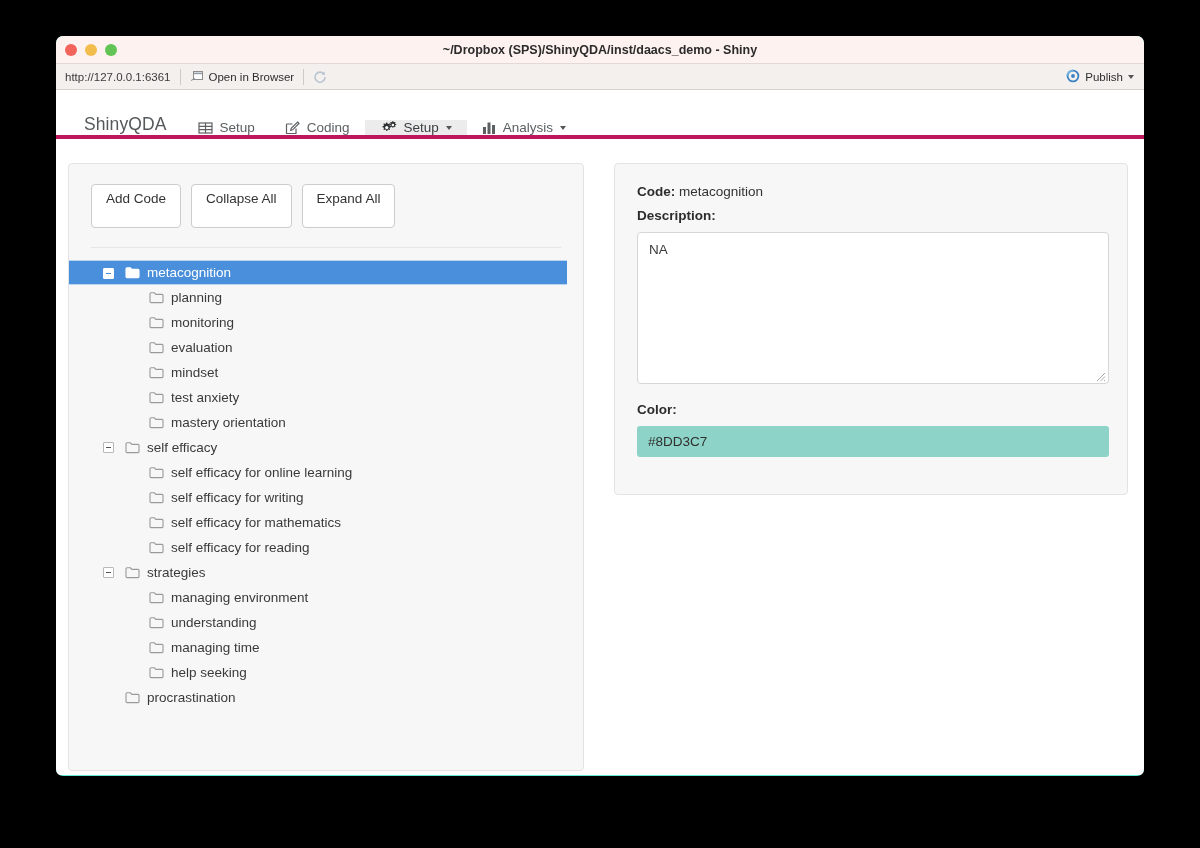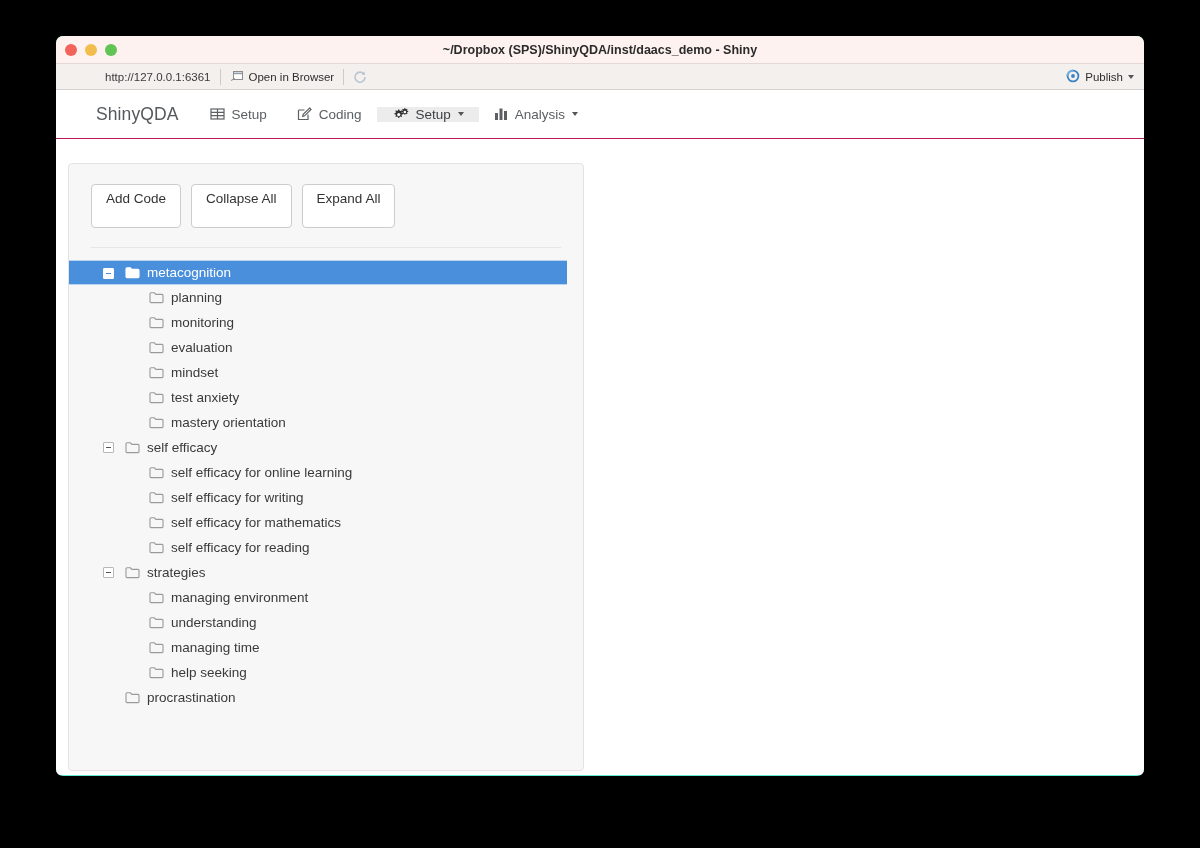--- a/index.html
+++ b/index.html
@@ -45,21 +45,21 @@
 
   
   #toolbar {
     height: 26px;
     background: #f3f0ee;
     border-bottom: 1px solid #d7d2cf;
     display: flex; align-items: center;
     font-size: 11.5px; color: #3c3c3c;
     position: relative;
   }
-  #url-text { padding: 0 9px; color: #3a3a3a; font-size: 11.5px; margin-left: 40px; }
+  #url-text { padding: 0 9px; color: #3a3a3a; font-size: 11.5px; }
   .tb-sep { width: 1px; height: 16px; background: #cfcac7; }
   #open-browser {
     display: flex; align-items: center; gap: 5px;
     padding: 0 9px; height: 100%; cursor: default;
   }
   #open-browser span.lbl { font-size: 11.5px; color: #2e2e2e; }
   #refresh-btn { padding: 0 9px; display: flex; align-items: center; }
   #publish {
     position: absolute; right: 6px; top: 0; height: 100%;
     display: flex; align-items: center; gap: 5px; padding: 0 4px;
@@ -70,23 +70,23 @@
     border-left: 3.5px solid transparent;
     border-right: 3.5px solid transparent;
     border-top: 4px solid #555;
     display: inline-block;
   }
 
   
   #navbar {
     height: 49px;
     background: #ffffff;
-    border-bottom: 1px solid #be185d;
-    display: flex; align-items: center;
-    padding-left: 24px;
+    border-bottom: 4px solid #be185d;
+    display: flex; align-items: flex-end;
+    padding-left: 12px;
   }
   #brand {
     display: flex; align-items: center;
     padding: 0 16px;
     font-size: 17.5px; color: #55595c; letter-spacing: 0.1px;
   }
   .navitem {
     display: flex; align-items: center; gap: 7px;
     padding: 0 15px;
     font-size: 13.5px; color: #5c6063;
@@ -463,15 +463,38 @@
             <span class="ficon">
               <svg width="15" height="13" viewBox="0 0 15 13">
                 <path d="M1 2.8 A1 1 0 0 1 2 1.8 L5.4 1.8 L6.8 3.4 L13 3.4 A1 1 0 0 1 14 4.4 L14 10.6 A1 1 0 0 1 13 11.6 L2 11.6 A1 1 0 0 1 1 10.6 Z" fill="none" stroke="#9a9a9a" stroke-width="1.1"></path>
               </svg>
             </span>
             <span class="label">procrastination</span>
           </div>
         </div>
     </div>
 
+    <div class="panel" id="right-panel">
+      <div id="right-inner">
+        <div class="fieldlabel">
+          <span>Code:</span>
+          <span class="val">metacognition</span>
+        </div>
+        <div class="fieldlabel">Description:</div>
+        <div id="desc-box">
+          <span>NA</span>
+          <span id="resize-grip">
+            <svg width="11" height="11" viewBox="0 0 11 11">
+              <line x1="10" y1="2" x2="2" y2="10" stroke="#a8a8a8" stroke-width="1"></line>
+              <line x1="10" y1="5.5" x2="5.5" y2="10" stroke="#a8a8a8" stroke-width="1"></line>
+              <line x1="10" y1="9" x2="9" y2="10" stroke="#a8a8a8" stroke-width="1"></line>
+            </svg>
+          </span>
+        </div>
+        <div class="fieldlabel" id="color-label">Color:</div>
+        <div id="color-field" style="background: rgb(141, 211, 199);">
+          <span>#8DD3C7</span>
+        </div>
+      </div>
+    </div>
 
   </div>
 </div>
 
 </body></html>

